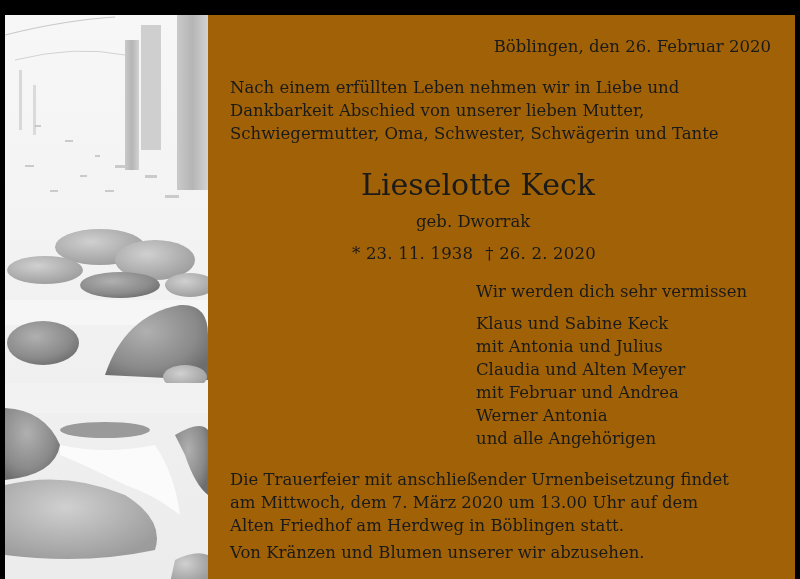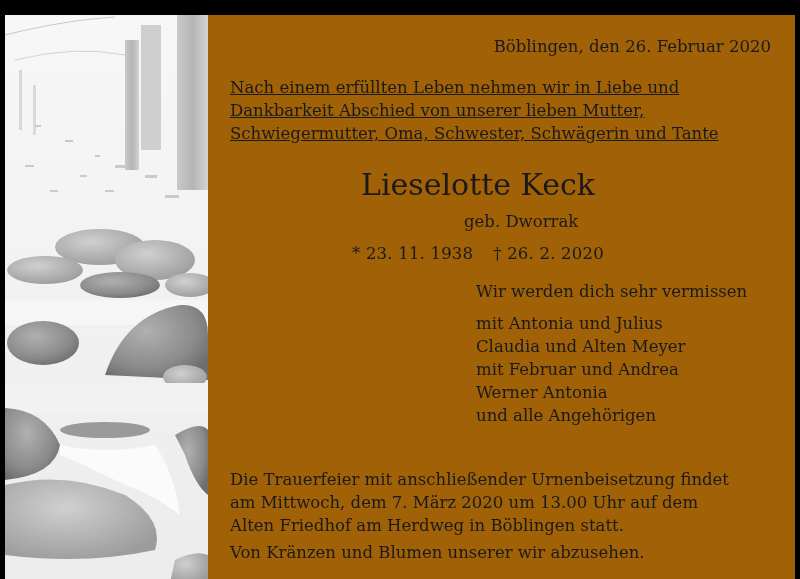--- a/index.html
+++ b/index.html
@@ -21,26 +21,26 @@
     .photo {
       position: absolute;
       left: 0; top: 0;
       width: 203px; height: 568px;
       background: #f4f4f4;
       overflow: hidden;
     }
     .photo svg { display: block; }
     .text { position: absolute; font-size: 16.5px; line-height: 23px; white-space: nowrap; }
     .date-line { right: 24px; top: 20px; text-align: right; }
-    .intro { left: 225px; top: 61px; text-decoration: underline; }
+    .intro { left: 225px; top: 61px; }
     .name { left: 0; width: 790px; padding-left: 203px; box-sizing: border-box; top: 152px; text-align: center; font-size: 30px; line-height: 36px; }
     .name-inner { display: inline-block; margin-left: -47px; }
-    .maiden { left: 411px; top: 195px; margin-left: 48px; }
+    .maiden { left: 411px; top: 195px; }
     .dates { left: 347px; top: 227px; letter-spacing: 0.2px; }
-    .dates .death { margin-left: 20px; }
+    .dates .death { margin-left: 12px; }
     .mourn { left: 471px; top: 265px; }
     .family { left: 471px; top: 297px; }
     .ceremony { left: 225px; top: 453px; }
     .flowers { left: 225px; top: 526px; }
     .line { display: block; }
   </style>
 </head>
 <body>
 
 <div class="card">
@@ -130,20 +130,21 @@
 
   <div class="text maiden">geb. Dworrak</div>
 
   <div class="text dates">
     <span>* 23. 11. 1938</span><span class="death">† 26. 2. 2020</span>
   </div>
 
   <div class="text mourn">Wir werden dich sehr vermissen</div>
 
   <div class="text family">
+    <span class="line">Klaus und Sabine Keck</span>
     <span class="line">mit Antonia und Julius</span>
     <span class="line">Claudia und Alten Meyer</span>
     <span class="line">mit Februar und Andrea</span>
     <span class="line">Werner Antonia</span>
     <span class="line">und alle Angehörigen</span>
   </div>
 
   <div class="text ceremony">
     <span class="line">Die Trauerfeier mit anschließender Urnenbeisetzung findet</span>
     <span class="line">am Mittwoch, dem 7. März 2020 um 13.00 Uhr auf dem</span>

